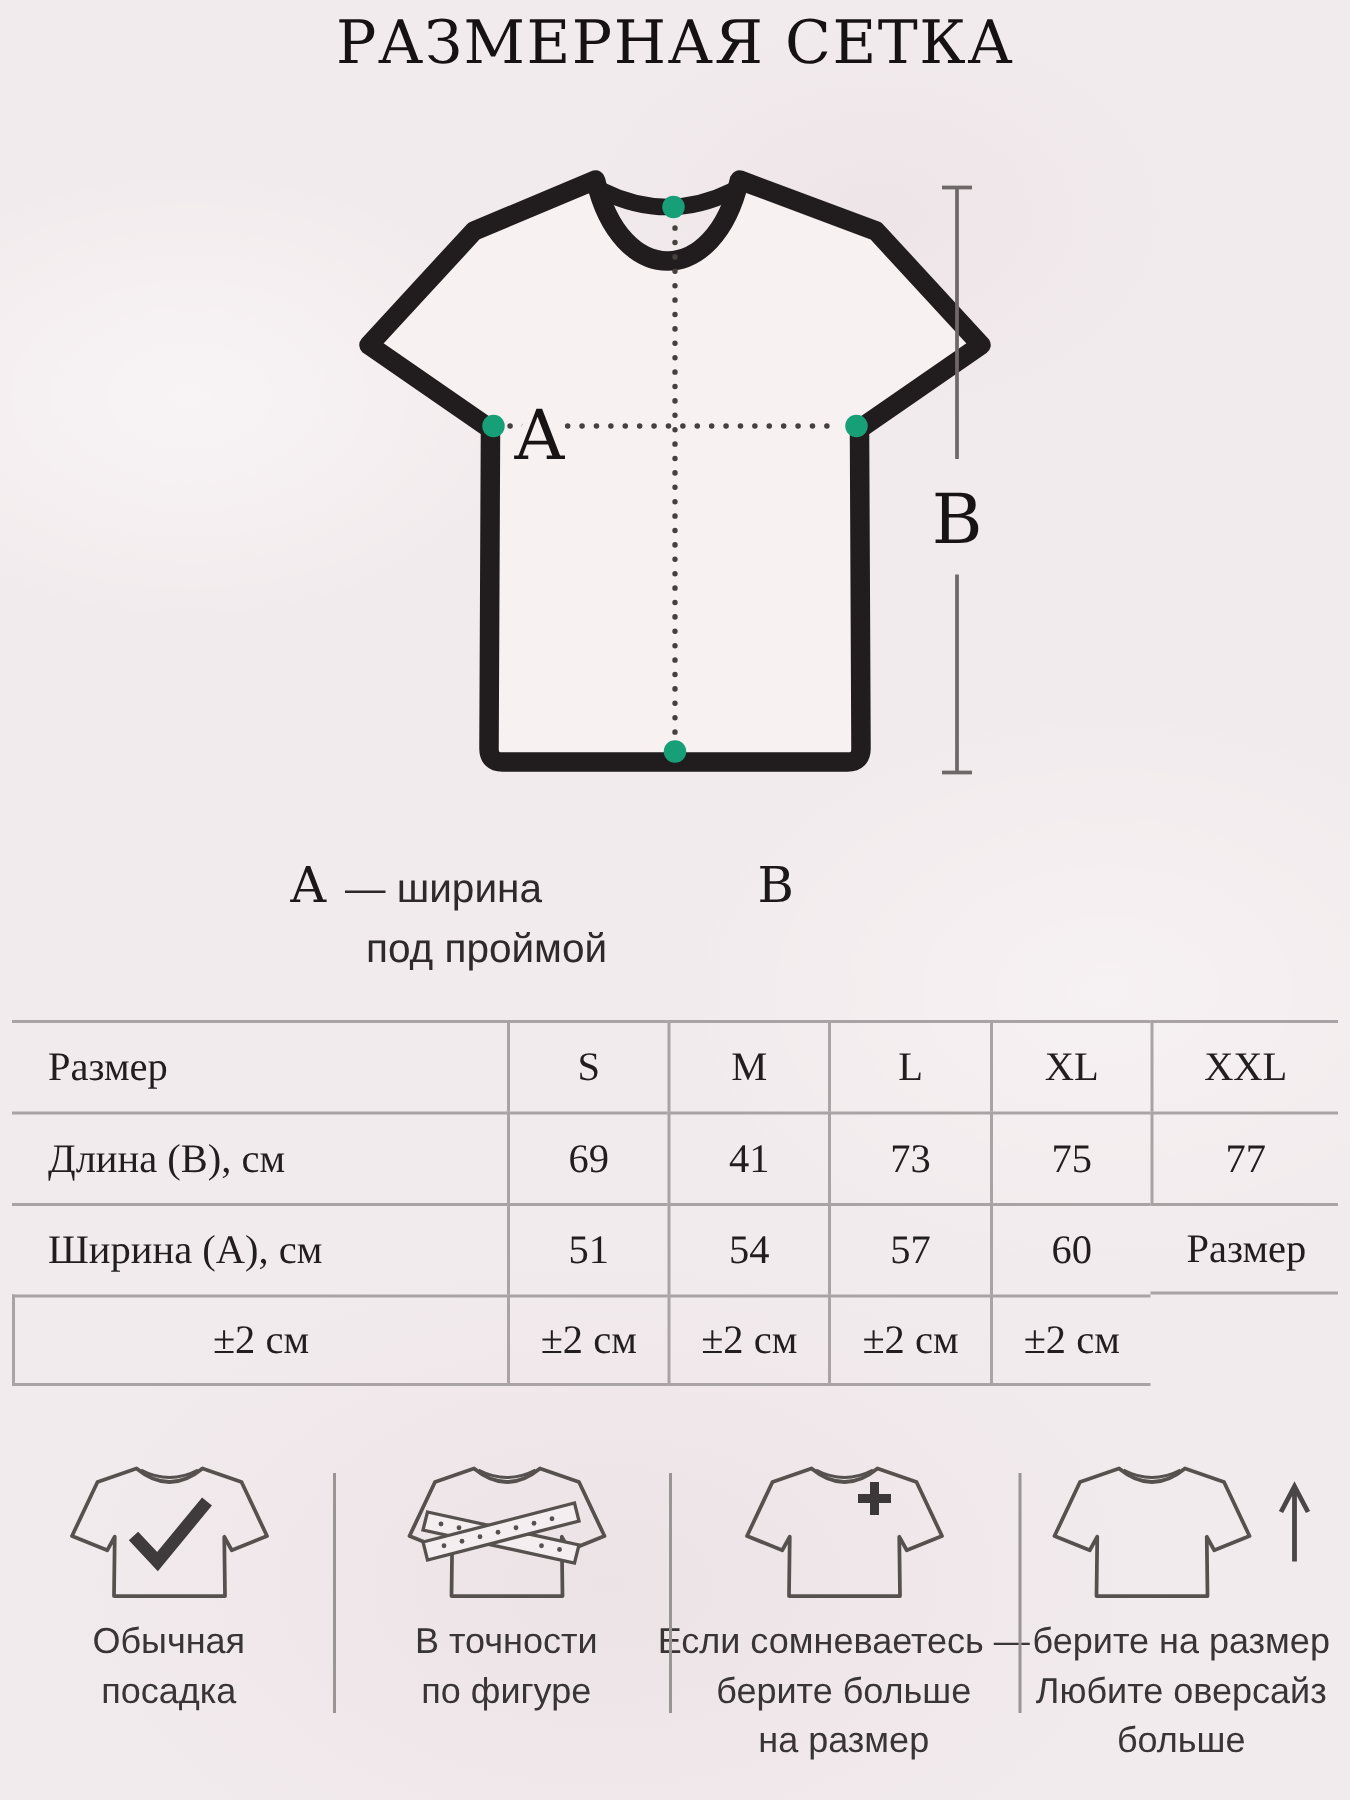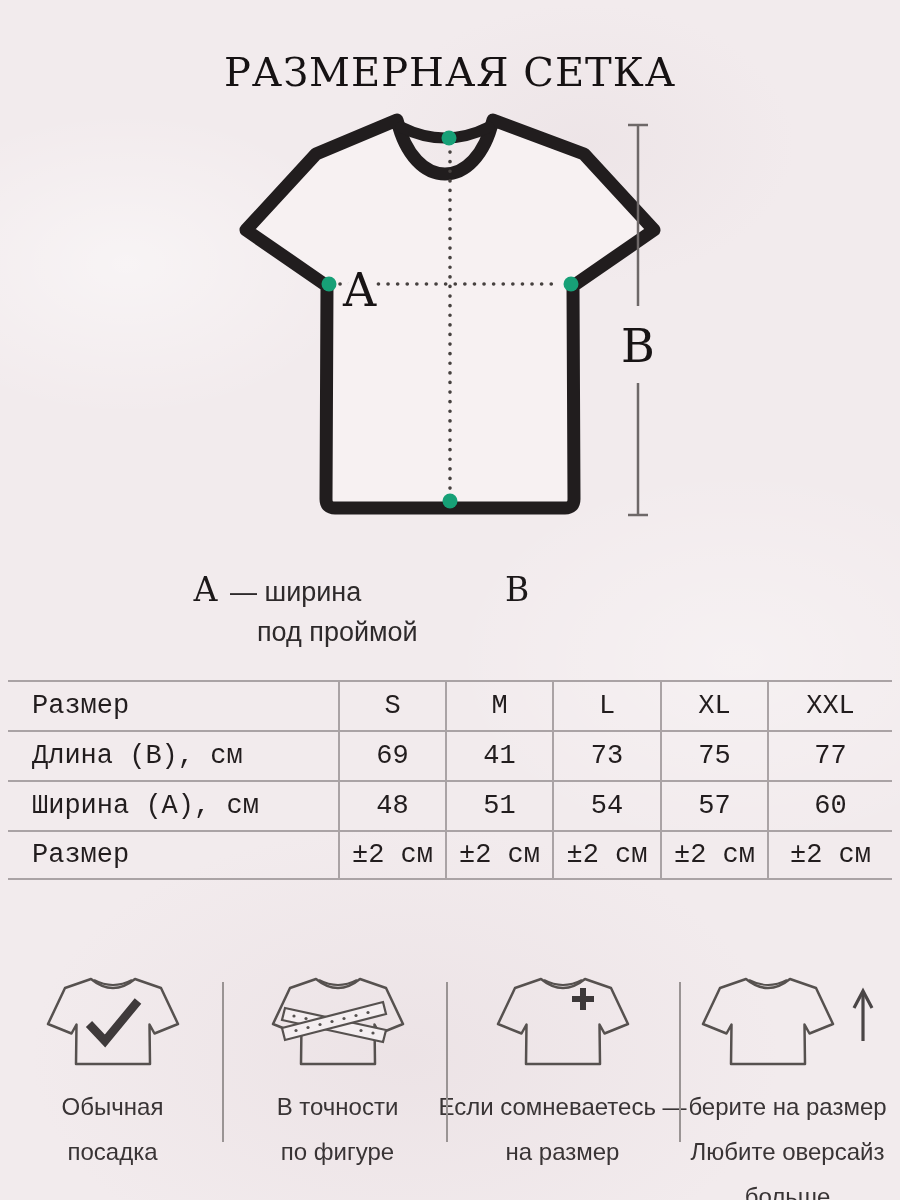--- a/index.html
+++ b/index.html
@@ -11,49 +11,49 @@
       radial-gradient(ellipse 340px 220px at 14% 22%, rgba(255,255,255,.45), transparent 70%),
       radial-gradient(ellipse 420px 280px at 82% 55%, rgba(255,255,255,.30), transparent 70%),
       radial-gradient(ellipse 520px 320px at 45% 88%, rgba(221,206,211,.28), transparent 72%),
       radial-gradient(ellipse 300px 200px at 65% 12%, rgba(223,210,214,.25), transparent 70%);
     font-family:"Liberation Sans", sans-serif;
     color:#221d1e;
   }
   .title {
     position:absolute; top:2px; left:0; width:100%;
     text-align:center; font-family:"DejaVu Serif", serif;
-    font-size:40px; line-height:54px; letter-spacing:1px; color:#161213;margin-top:43px;
+    font-size:40px; line-height:54px; letter-spacing:1px; color:#161213;
   }
   
   .diagram { position:absolute; left:230px; top:100px; }
   
   .legend-a { position:absolute; left:193px; top:570px; }
   .legend-b { position:absolute; left:505px; top:570px; }
   .lg-line { display:flex; align-items:baseline; gap:12px; }
   .lg-letter { font-family:"DejaVu Serif", serif; font-size:33px; color:#1c1819; }
   .lg-text { font-size:27px; color:#2e2a2b;text-align:right; }
-  .lg-line2 { margin:8px 0 0 64px; font-size:27px; color:#2e2a2b; }
+  .lg-line2 { margin:8px 0 0 51px; font-size:27px; color:#2e2a2b; }
   
   .size-table {
     position:absolute; left:8px; top:680px; width:884px;
     display:grid; grid-template-columns:330px 107px 107px 108px 107px 1fr;
   }
   .cell {
-    height:50px; border-top:2px solid #aaa3a5;
+    height:61px; border-top:2px solid #aaa3a5;
     display:flex; align-items:center; justify-content:center;
-    font-family:Liberation Mono, monospace; font-size:27px; color:#221d1e;
+    font-family:Liberation Serif, serif; font-size:27px; color:#221d1e;
   }
   .cell.vline { border-left:2px solid #aaa3a5; }
   .cell.rowlabel { justify-content:flex-start; padding-left:24px; }
   .cell.bottom { border-bottom:2px solid #aaa3a5; }
   
   .fit { position:absolute; left:0; top:956px; width:900px; display:flex; }
   .fit-col { width:225px; display:flex; flex-direction:column; align-items:center; }
   .fit-icon { height:122px; display:flex; align-items:flex-end; }
-  .fit-label { text-align:center; font-size:24px; line-height:33px; color:#393435; white-space:nowrap;margin-top:12px; }
+  .fit-label { text-align:center; font-size:24px; line-height:33px; color:#393435; white-space:nowrap; }
   .fit-divider { position:absolute; top:982px; width:2px; height:160px; background:#9a9494; }
   .d1 { left:222px; } .d2 { left:446px; } .d3 { left:679px; }
 </style>
 </head>
 <body>
 
 <div class="page">
 
   <div class="title">РАЗМЕРНАЯ СЕТКА</div>
 
@@ -100,21 +100,20 @@
     <div class="cell vline">XXL</div>
 
     <div class="cell rowlabel">Длина (B), см</div>
     <div class="cell vline">69</div>
     <div class="cell vline">41</div>
     <div class="cell vline">73</div>
     <div class="cell vline">75</div>
     <div class="cell vline">77</div>
 
     <div class="cell rowlabel">Ширина (А), см</div>
-    <div class="cell vline">48</div>
     <div class="cell vline">51</div>
     <div class="cell vline">54</div>
     <div class="cell vline">57</div>
     <div class="cell vline">60</div>
 
     <div class="cell rowlabel bottom">Размер</div>
     <div class="cell vline bottom">±2 см</div>
     <div class="cell vline bottom">±2 см</div>
     <div class="cell vline bottom">±2 см</div>
     <div class="cell vline bottom">±2 см</div>
@@ -166,20 +165,21 @@
 
     <div class="fit-col">
       <div class="fit-icon">
         <svg width="150" height="112" viewBox="0 0 150 110">
           <path d="M53 12 L27 21 L10 57 L33.5 66.5 L38.5 57.5 L38 97 L112 97 L111.5 57.5 L116.5 66.5 L140 57 L123 21 L97 12 Q75 30 53 12 Z" fill="none" stroke="#56514f" stroke-width="2.5" stroke-linejoin="round"></path>
           <path d="M56 13 Q75 23 94 13" fill="none" stroke="#56514f" stroke-width="2"></path>
           <path d="M95 21 V43 M84 32 H106" fill="none" stroke="#3c3839" stroke-width="6"></path>
         </svg>
       </div>
       <div class="fit-label">Если сомневаетесь —</div>
+      <div class="fit-label">берите больше</div>
       <div class="fit-label">на размер</div>
     </div>
 
     <div class="fit-col">
       <div class="fit-icon">
         <svg width="190" height="112" viewBox="0 0 190 110">
           <path d="M53 12 L27 21 L10 57 L33.5 66.5 L38.5 57.5 L38 97 L112 97 L111.5 57.5 L116.5 66.5 L140 57 L123 21 L97 12 Q75 30 53 12 Z" fill="none" stroke="#56514f" stroke-width="2.5" stroke-linejoin="round"></path>
           <path d="M56 13 Q75 23 94 13" fill="none" stroke="#56514f" stroke-width="2"></path>
           <g stroke="#4a4546" stroke-width="3.2" fill="none">
             <path d="M170 74 V26"></path>

